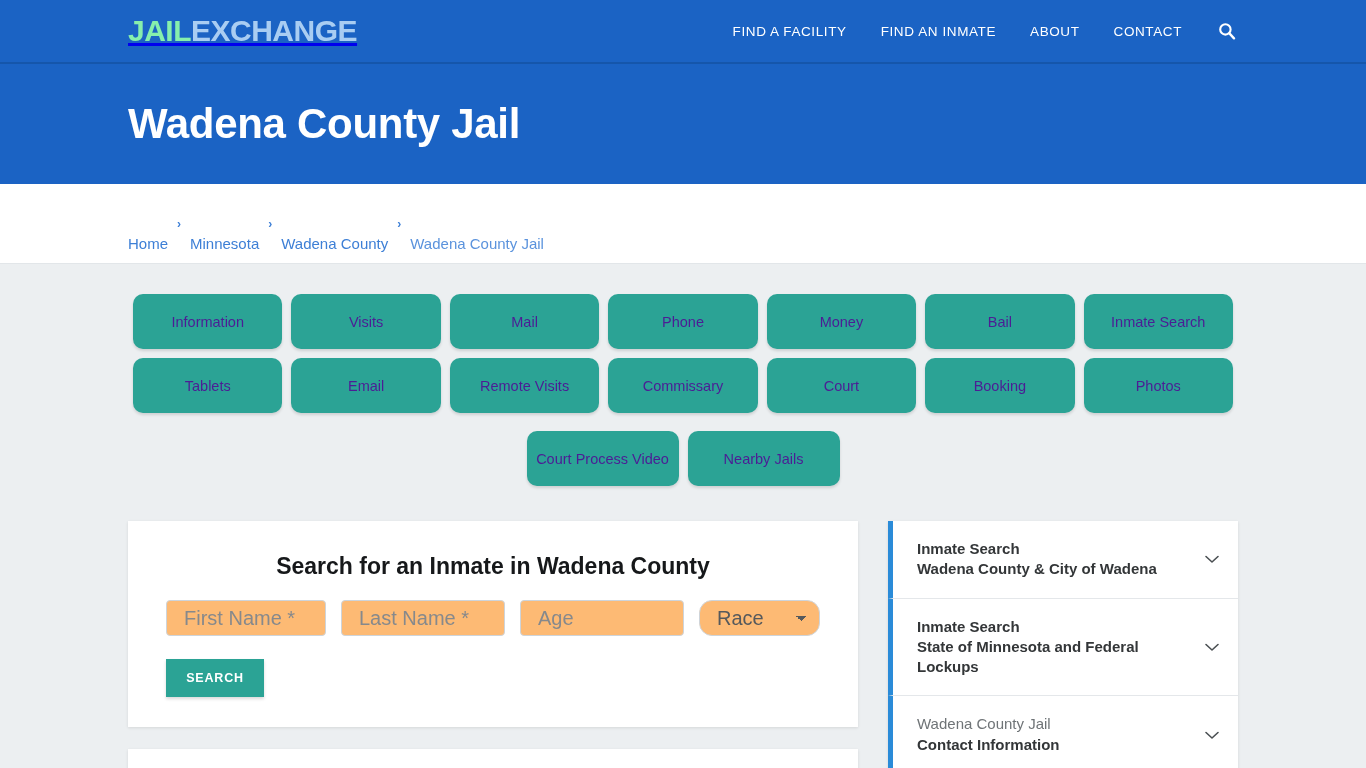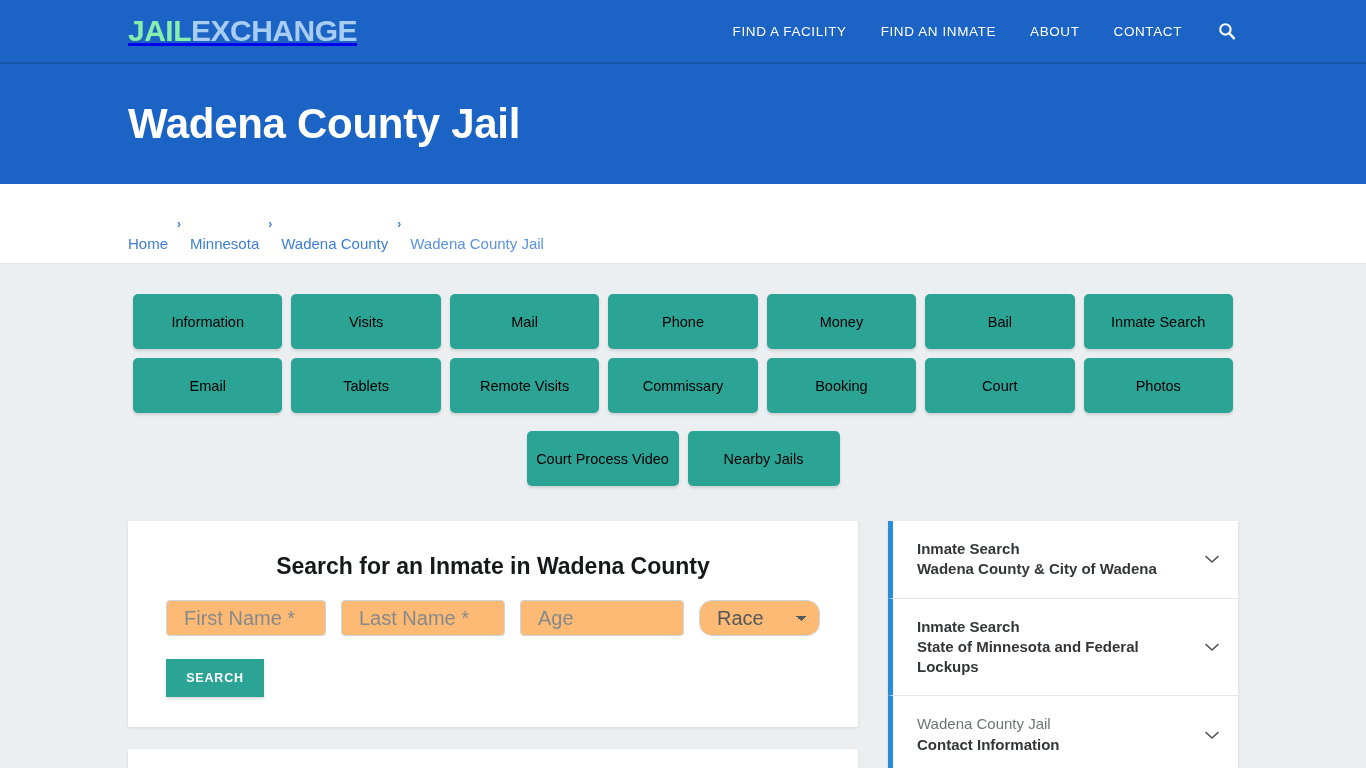--- a/index.html
+++ b/index.html
@@ -106,28 +106,28 @@
     flex-wrap: wrap;
     justify-content: center;
     gap: 9px 9px;
     max-width: 1100px;
     margin: 0 auto;
   }
   .grid-btn {
     width: 152px;
     height: 55px;
     background: #2ba395;
-    color: #000000;
+    color: #4c1d95;
     font-size: 14.5px;
     display: flex;
     align-items: center;
     justify-content: center;
     text-align: right;
     border: none;
-    border-radius: 5px;
+    border-radius: 10px;
     cursor: pointer;
     box-shadow: 0 2px 3px rgba(0,0,0,0.13);
     font-family: "Liberation Sans", sans-serif;
     white-space: nowrap;
   }
   .btn-row { display: flex; gap: 9px; justify-content: center; width: 100%; }
   .btn-row.row3 { margin-top: 9px; }
 
   
   .lower {
@@ -276,26 +276,26 @@
     <div class="btn-row">
       <button class="grid-btn">Information</button>
       <button class="grid-btn">Visits</button>
       <button class="grid-btn">Mail</button>
       <button class="grid-btn">Phone</button>
       <button class="grid-btn">Money</button>
       <button class="grid-btn">Bail</button>
       <button class="grid-btn">Inmate Search</button>
     </div>
     <div class="btn-row">
+      <button class="grid-btn">Tablets</button>
       <button class="grid-btn">Email</button>
-      <button class="grid-btn">Tablets</button>
       <button class="grid-btn">Remote Visits</button>
       <button class="grid-btn">Commissary</button>
+      <button class="grid-btn">Court</button>
       <button class="grid-btn">Booking</button>
-      <button class="grid-btn">Court</button>
       <button class="grid-btn">Photos</button>
     </div>
     <div class="btn-row row3">
       <button class="grid-btn">Court Process Video</button>
       <button class="grid-btn">Nearby Jails</button>
     </div>
   </div>
 </div>
 
 <div class="lower">

